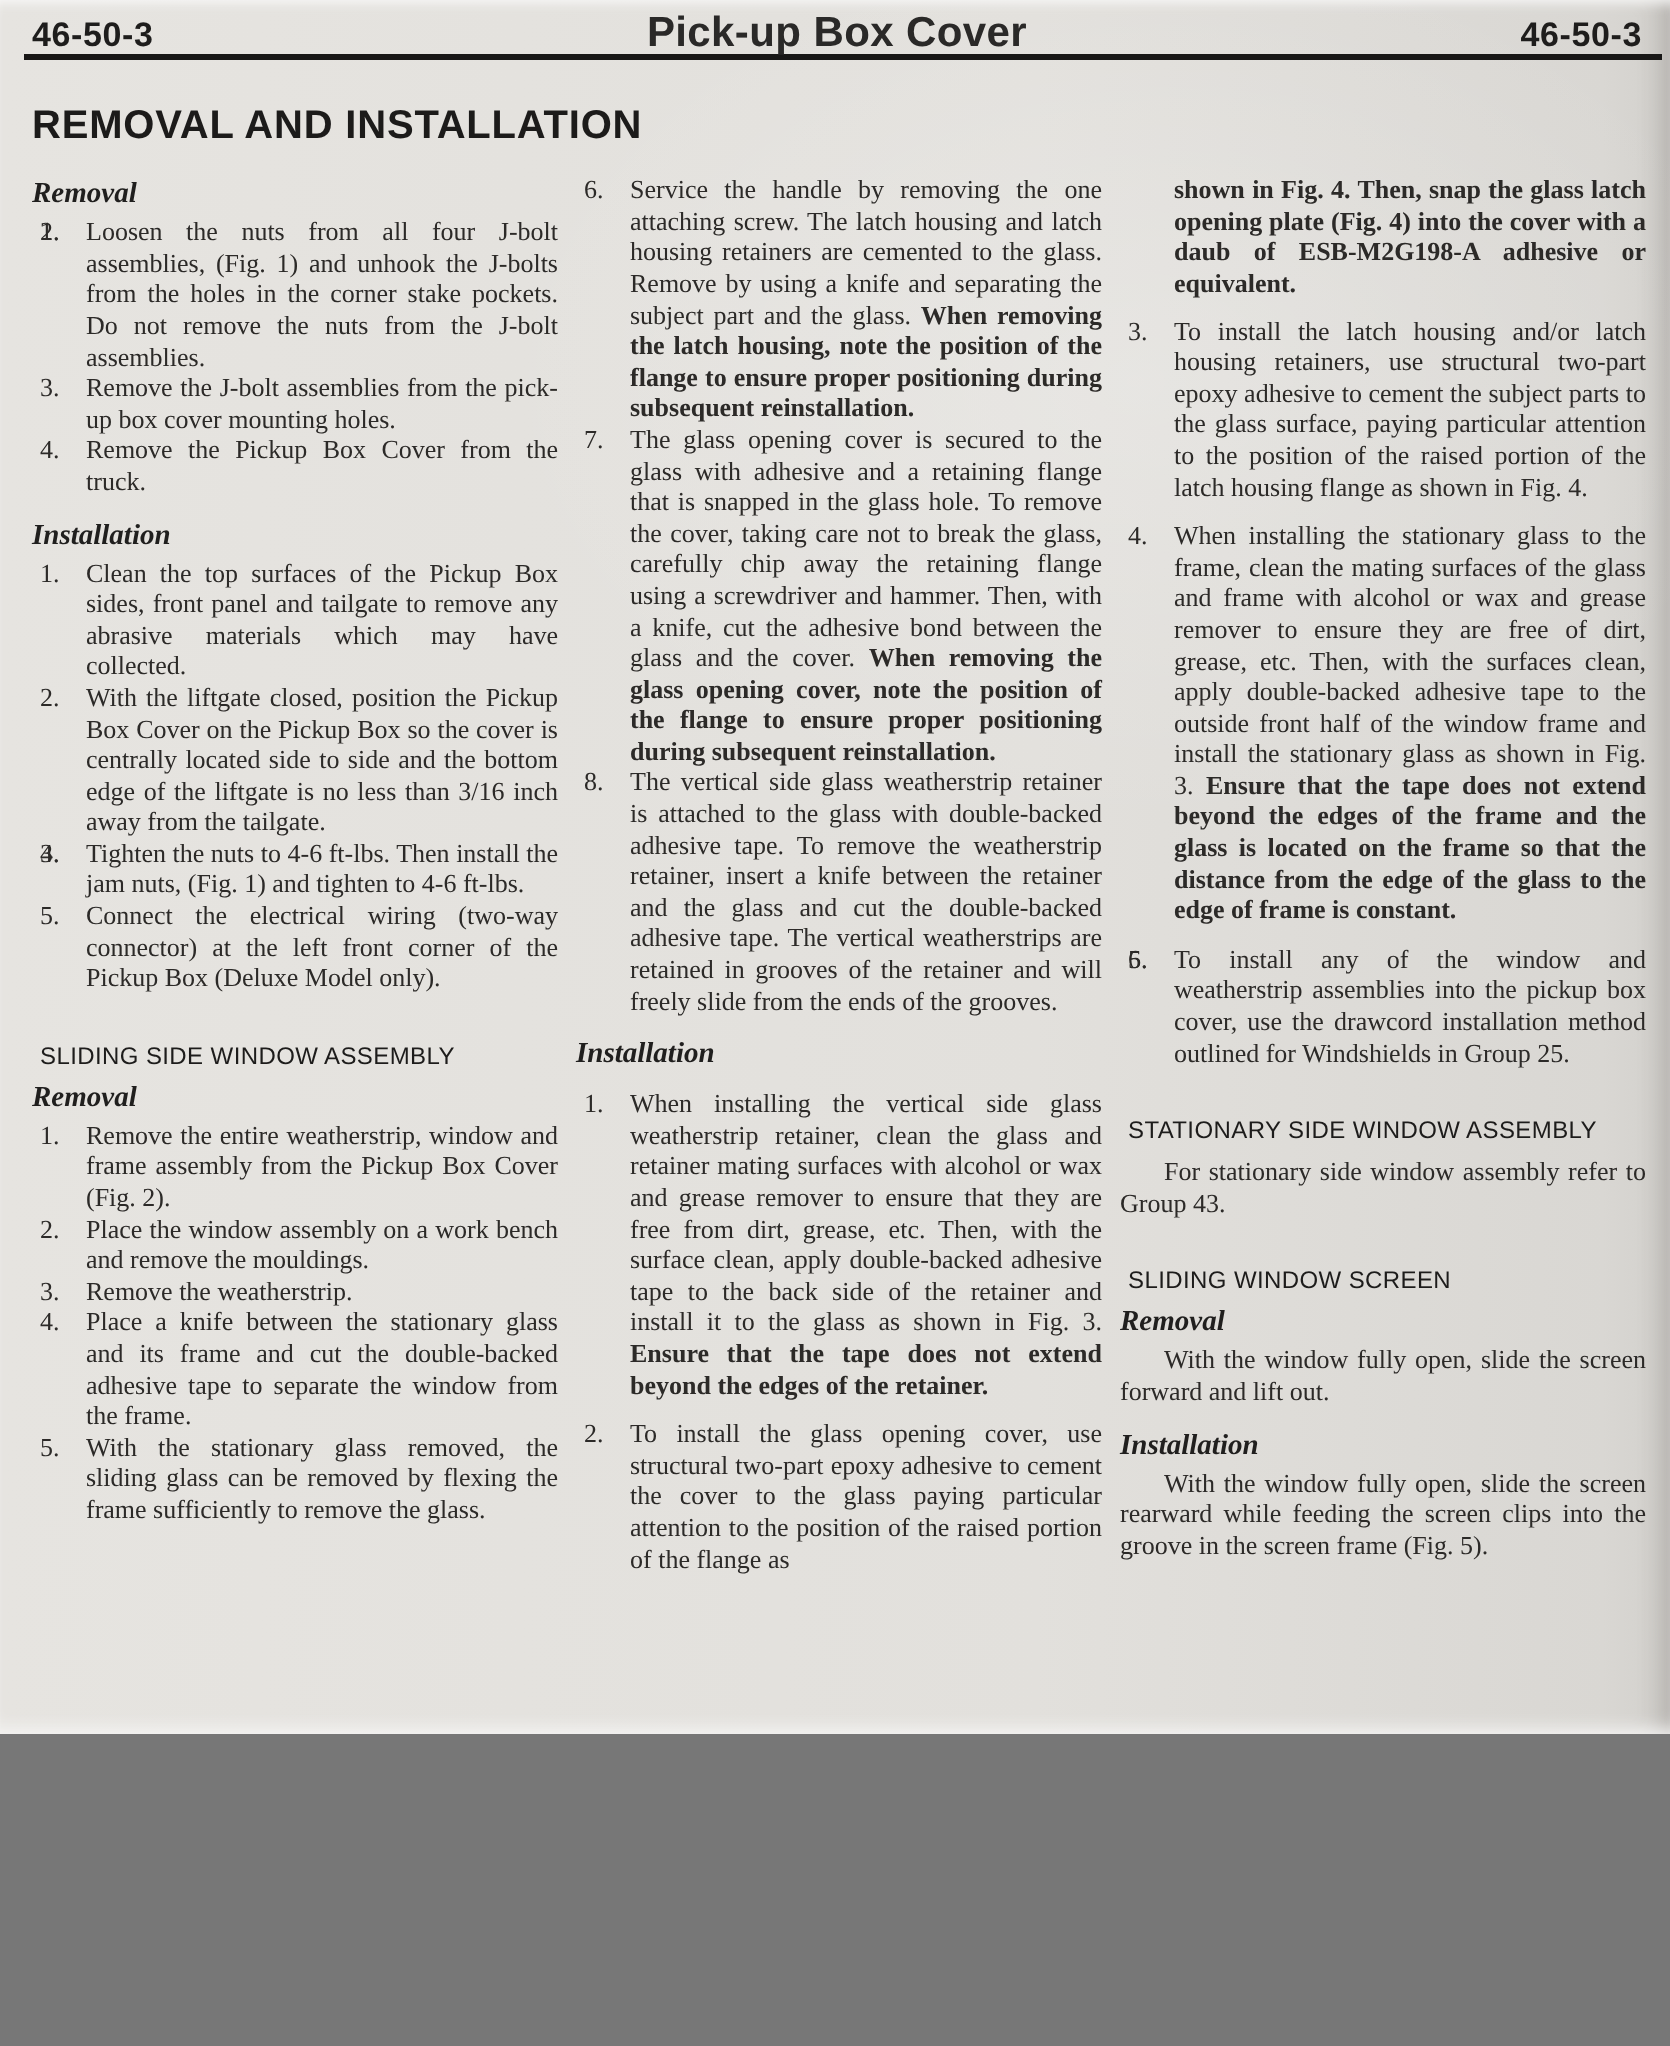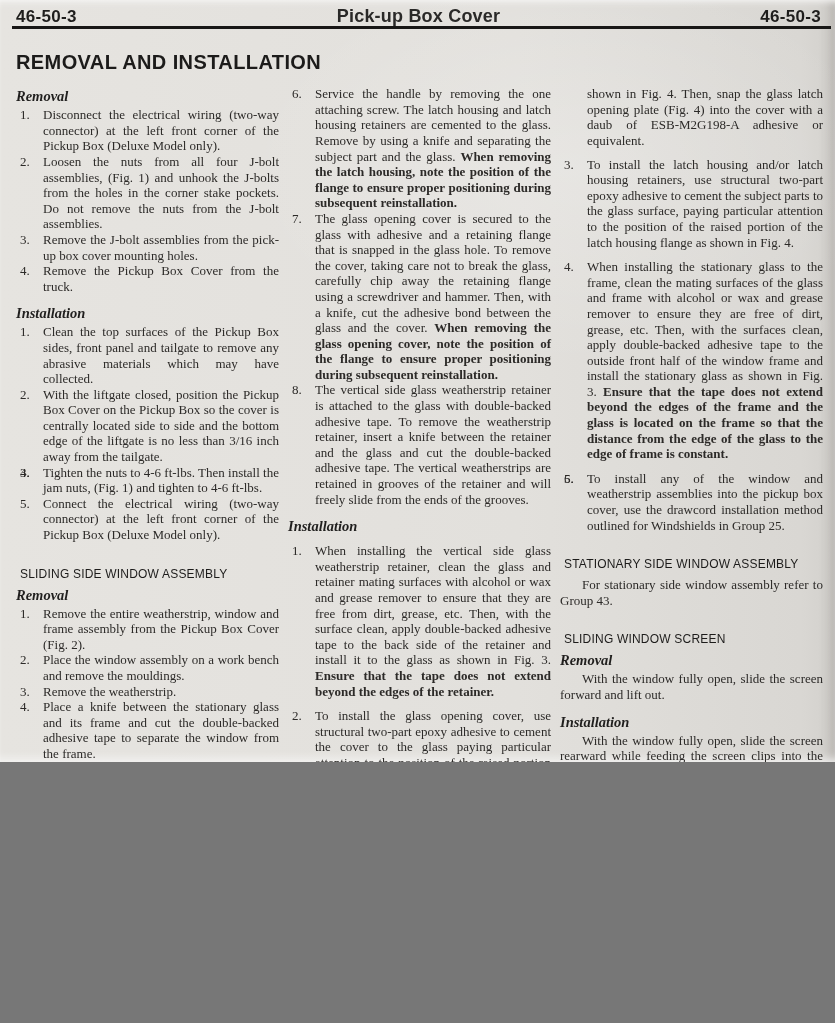--- a/index.html
+++ b/index.html
@@ -1,20 +1,20 @@
 <!DOCTYPE html>
 <html><head>
 <meta charset="utf-8">
 <style>
   * { margin: 0; padding: 0; box-sizing: border-box; }
   html, body { background: #777; }
   .page {
     position: relative;
     width: 835px;
-    height: 762px;
+    height: 867px;
     overflow: hidden;
     margin: 0 auto;
     background:
       radial-gradient(ellipse 60% 40% at 68% 22%, rgba(255,255,255,0.22), rgba(255,255,255,0) 65%),
       linear-gradient(90deg, #e6e4e0 0%, #e2e0dc 62%, #d9d7d3 96%, #d2d0cc 100%);
     box-shadow: inset 0 6px 6px -4px rgba(255,255,255,0.8),
                 inset 0 -8px 8px -5px rgba(255,255,255,0.75),
                 inset -10px 0 14px -8px rgba(60,55,50,0.28);
     color: #2c2a28;
     font-family: "Liberation Serif", serif;
@@ -22,21 +22,21 @@
     line-height: 15.6px;
   }
   .page-header {
     display: flex;
     justify-content: space-between;
     align-items: baseline;
     padding: 9px 14px 0 16px;
     font-family: "Liberation Sans", sans-serif;
   }
   .pageno { font-weight: bold; font-size: 17px; letter-spacing: 0.3px; color: #1e1d1c; }
-  .doc-title { font-size: 18px; font-weight: bold; color: #2a2928; letter-spacing: 0.2px; }
+  .doc-title { font-size: 21px; font-weight: bold; color: #2a2928; letter-spacing: 0.2px; }
   .rule { height: 3px; background: #181716; margin: 1px 4px 0 12px; }
   h1.main-heading {
     font-family: "Liberation Sans", sans-serif;
     font-weight: bold;
     font-size: 20px;
     letter-spacing: 0.4px;
     color: #1c1b1a;
     margin: 26px 16px 16px 16px;
   }
   .cols { display: flex; gap: 9px; padding: 0 12px 0 16px; }
@@ -64,39 +64,39 @@
   .sec-heading + .sub-heading { margin-top: 1px; }
 
   .list { margin: 0; }
   .li { position: relative; padding-left: 27px; text-align: justify; }
   .li .num { position: absolute; left: 4px; top: 0; }
   .list.spaced { margin-top: 8px; }
   .list.spaced .li { margin-bottom: 9px; }
   .list.spaced .li:last-child { margin-bottom: 0; }
 
   .para { text-indent: 22px; text-align: justify; }
-  .cont { padding-left: 27px; text-align: justify; }
+  .cont { padding-left: 27px; text-align: justify; font-weight: bold; }
   .b { font-weight: bold; }
 </style>
 </head>
 <body>
 
 <div class="page">
   <div class="page-header">
     <span class="pageno">46-50-3</span>
     <span class="doc-title">Pick-up Box Cover</span>
     <span class="pageno">46-50-3</span>
   </div>
   <div class="rule"></div>
   <h1 class="main-heading">REMOVAL AND INSTALLATION</h1>
   <div class="cols">
     <div class="col">
         <div class="sub-heading">Removal</div>
         <div class="list">
-          <div class="li"><span class="num">1.</span><span>Disconnect the electrical wiring (two-way connector) at the left front corner of the Pickup Box (Deluxe Model only).</span></div>
+          <div class="li"><span class="num">1.</span></div>
           <div class="li"><span class="num">2.</span><span>Loosen the nuts from all four J-bolt assemblies, (Fig. 1) and unhook the J-bolts from the holes in the corner stake pockets. Do not remove the nuts from the J-bolt assemblies.</span></div>
           <div class="li"><span class="num">3.</span><span>Remove the J-bolt assemblies from the pick-up box cover mounting holes.</span></div>
           <div class="li"><span class="num">4.</span><span>Remove the Pickup Box Cover from the truck.</span></div>
         </div>
         <div class="sub-heading">Installation</div>
         <div class="list">
           <div class="li"><span class="num">1.</span><span>Clean the top surfaces of the Pickup Box sides, front panel and tailgate to remove any abrasive materials which may have collected.</span></div>
           <div class="li"><span class="num">2.</span><span>With the liftgate closed, position the Pickup Box Cover on the Pickup Box so the cover is centrally located side to side and the bottom edge of the liftgate is no less than 3/16 inch away from the tailgate.</span></div>
           <div class="li"><span class="num">3.</span></div>
           <div class="li"><span class="num">4.</span><span>Tighten the nuts to 4-6 ft-lbs. Then install the jam nuts, (Fig. 1) and tighten to 4-6 ft-lbs.</span></div>

